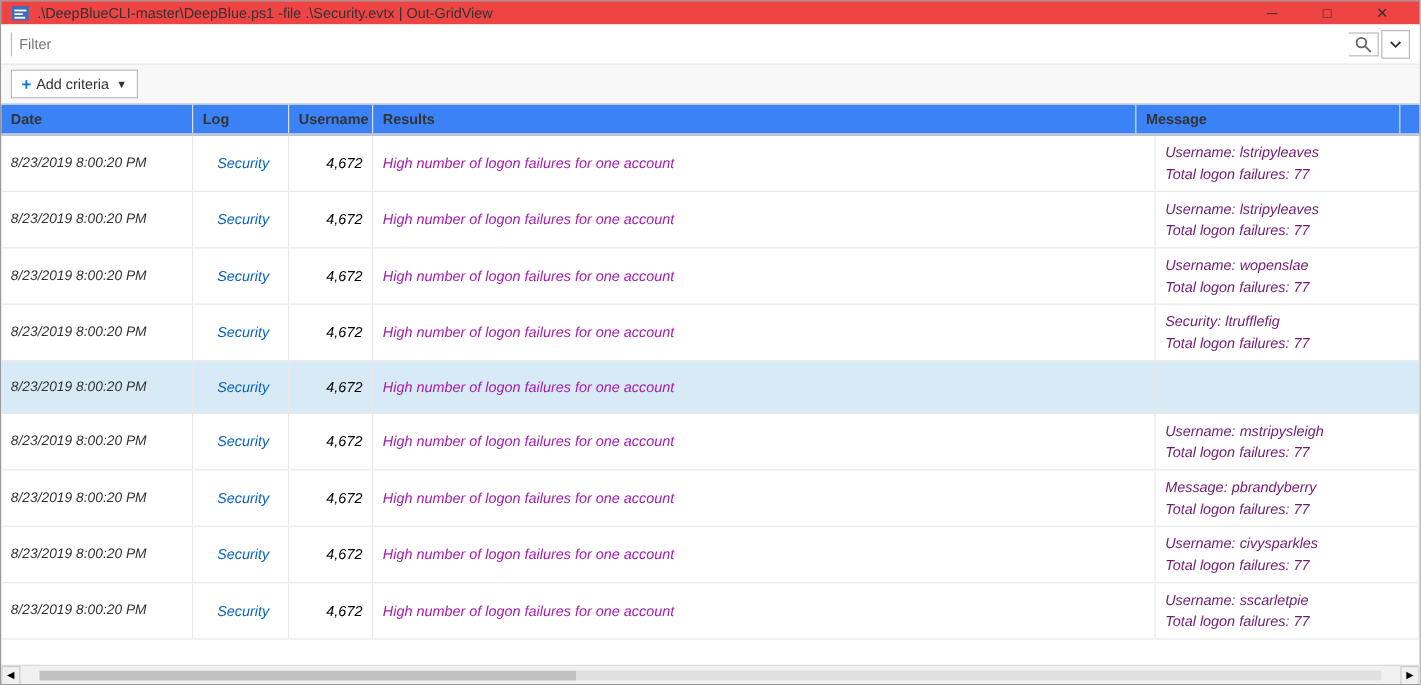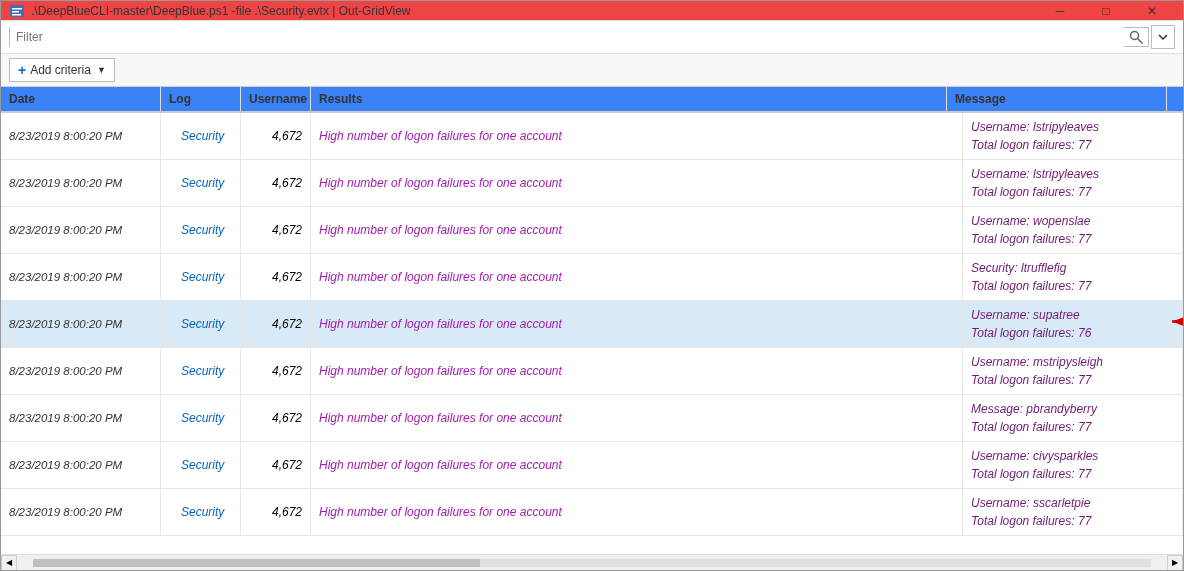--- a/index.html
+++ b/index.html
@@ -385,35 +385,20 @@
         <span class="results-line">Security: ltrufflefig</span>
         <span class="results-line">Total logon failures: 77</span>
 
       </div>
     </div>
         <div class="table-row highlighted" style="position: relative;">
       <div class="td date-col">8/23/2019 8:00:20 PM</div>
       <div class="td log-col">Security</div>
       <div class="td eventid-col">4,672</div>
       <div class="td message-col">High number of logon failures for one account</div>
-      <div class="td results-col">
-        <span class="results-line">Username: supatree</span>
-        <span class="results-line">Total logon failures: 76</span>
-
-        <div style="position:absolute; right:-60px; top:50%; transform:translateY(-50%); pointer-events:none; z-index:100;">
-          <svg width="80" height="30" viewBox="0 0 80 30" style="overflow:visible;">
-            <defs>
-              <marker id="arrowhead" markerWidth="8" markerHeight="6" refX="8" refY="3" orient="auto">
-                <polygon points="0 0, 8 3, 0 6" fill="#cc0000"></polygon>
-              </marker>
-            </defs>
-            <line x1="70" y1="15" x2="10" y2="15" stroke="#cc0000" stroke-width="2.5" marker-end="url(#arrowhead)"></line>
-          </svg>
-        </div>
-      </div>
     </div>
         <div class="table-row" style="position: relative;">
       <div class="td date-col">8/23/2019 8:00:20 PM</div>
       <div class="td log-col">Security</div>
       <div class="td eventid-col">4,672</div>
       <div class="td message-col">High number of logon failures for one account</div>
       <div class="td results-col">
         <span class="results-line">Username: mstripysleigh</span>
         <span class="results-line">Total logon failures: 77</span>
 

